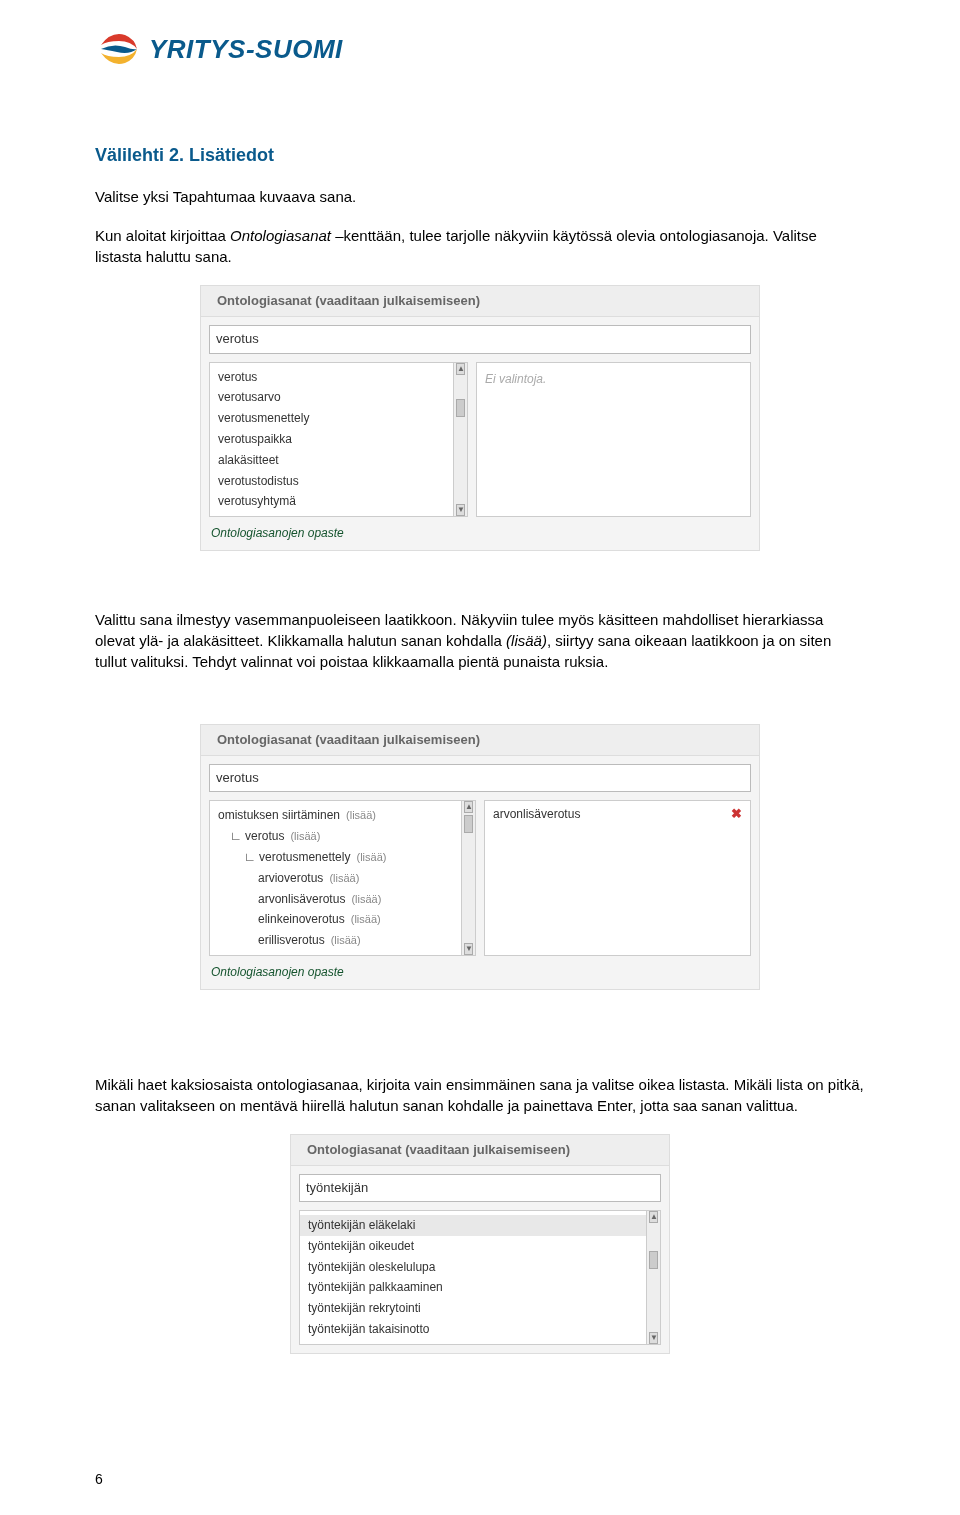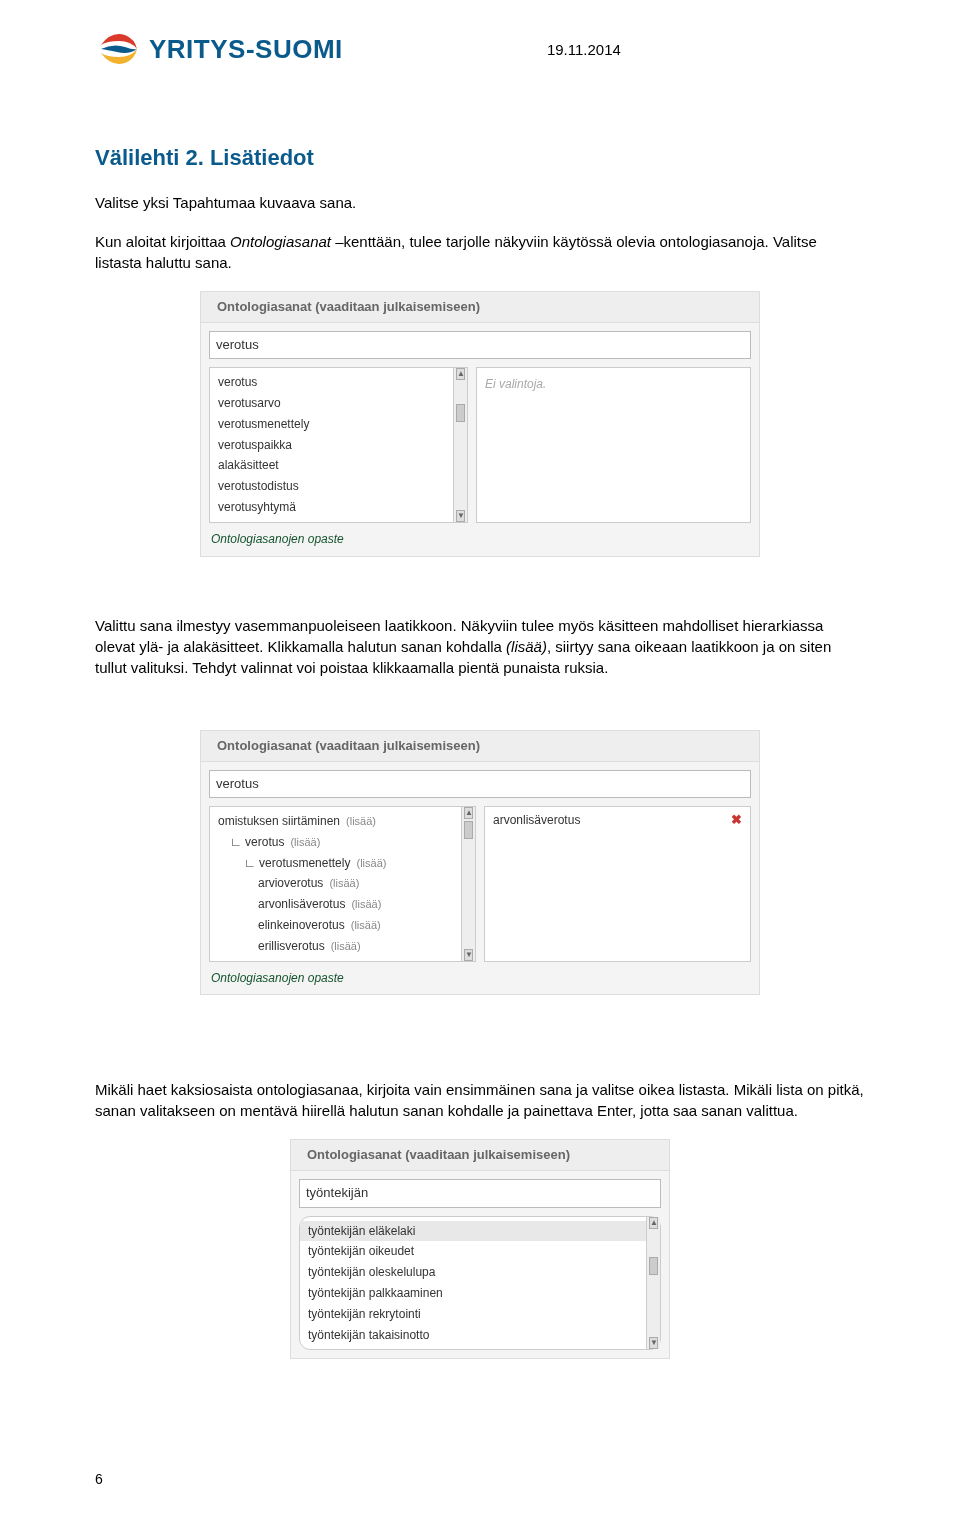--- a/index.html
+++ b/index.html
@@ -31,33 +31,34 @@
     height: 48px;
     position: relative;
     margin-right: 6px;
   }
   .logo-icon svg { display: block; }
   .logo-text {
     color: #0a5a8c;
     font-size: 26px;
     font-weight: 700;
     letter-spacing: 0.5px;
+    font-style: italic;
     font-family: Arial, sans-serif;
   }
   .date {
     text-align: center;
     font-size: 15px;
     color: #000;
     flex: 1;
     margin-left: -40px;
   }
   .content { }
   h2.section-title {
     color: #0a5a8c;
-    font-size: 22px;
+    font-size: 18px;
     font-weight: 700;
     margin-bottom: 18px;
   }
   p.body {
     font-size: 15px;
     color: #000;
     margin-bottom: 18px;
   }
   .italic { font-style: italic; }
 
@@ -154,21 +155,21 @@
     justify-content: space-between;
     align-items: center;
     padding: 4px 8px;
     font-size: 12px;
     color: #333;
   }
   .remove-x { color: #c33; font-weight: bold; cursor: pointer; font-size: 13px; }
 
   
   .panel.narrow { width: 380px; margin: 12px auto; }
-  .panel.narrow .panel-listcol { min-height: 100px; border-radius: 11px; }
+  .panel.narrow .panel-listcol { min-height: 100px; }
 
   .spacer-lg { height: 50px; }
   .spacer-md { height: 26px; }
 
   .page-num {
     position: absolute;
     bottom: 25px;
     left: 95px;
     font-size: 14px;
     color: #000;
@@ -183,21 +184,20 @@
     <div class="logo-block">
       <span class="logo-icon">
         <svg viewBox="0 0 48 48" width="48" height="48">
           <path d="M 6 20 Q 16 6 30 10 Q 40 14 42 24 Q 36 16 24 16 Q 12 16 6 20 Z" fill="#d93a2b"></path>
           <path d="M 6 28 Q 16 42 30 38 Q 40 34 42 24 Q 36 32 24 32 Q 12 32 6 28 Z" fill="#f3b22e"></path>
           <path d="M 6 24 Q 18 18 30 22 Q 38 25 42 24 Q 34 30 22 27 Q 12 25 6 24 Z" fill="#0a5a8c"></path>
         </svg>
       </span>
       <span class="logo-text">YRITYS-SUOMI</span>
     </div>
-    <div class="date">19.11.2014</div>
   </div>
 
   <div class="content">
 
     <h2 class="section-title">Välilehti 2. Lisätiedot</h2>
 
 
     <p class="body">Valitse yksi Tapahtumaa kuvaava sana.</p>
 
     <p class="body">

